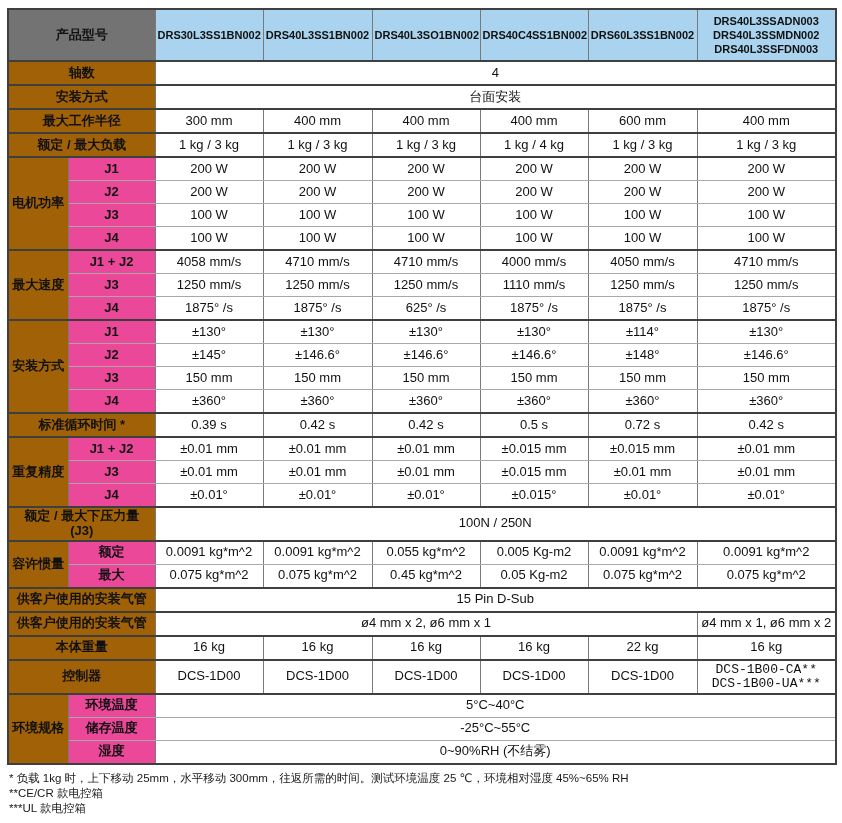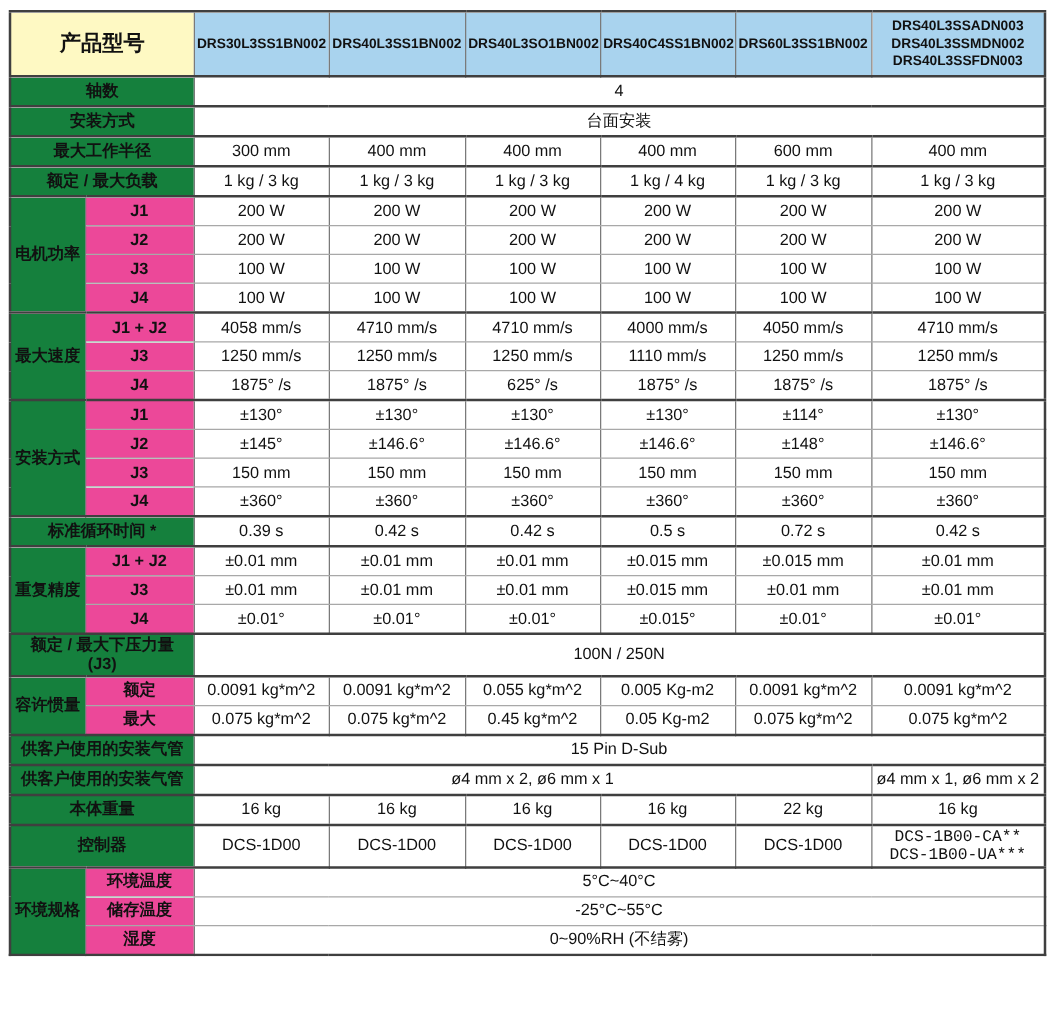--- a/index.html
+++ b/index.html
@@ -3,24 +3,24 @@
 <meta charset="utf-8">
 <style>
   html,body{margin:0;padding:0;background:#ffffff;width:842px;
     font-family:"Liberation Sans","DejaVu Sans",sans-serif;color:#111;}
   .wrap{padding:8px 7px 0 7px;width:828px;}
   table.spec{border-collapse:collapse;table-layout:fixed;width:828px;border:2px solid #3f3f3f;}
   .spec td{border:1px solid #a8a8a8;border-left:1px solid #7a7a7a;border-right:1px solid #7a7a7a;
     height:20px;padding:1px 2px;text-align:center;vertical-align:middle;
     font-size:13px;line-height:1.15;overflow:hidden;}
   tr.g td{border-top:2px solid #3f3f3f;}
-  .lab{background:#15803d;font-weight:bold;}
+  .lab{background:#a16207;font-weight:bold;}
   .sub{background:#ec4899;font-weight:bold;}
   tr.hdr td{background:#a9d3ee;font-weight:bold;height:48px;font-size:11px;white-space:nowrap;}
-  tr.hdr td.lab{background:#fef9c3;font-size:17px;}
+  tr.hdr td.lab{background:#737373;font-size:13px;}
   .mdl3 div{line-height:14px;font-weight:bold;}
   .two div{line-height:14px;font-family:Liberation Mono, monospace;}
   tr.ctrl td{height:30px;}
   .footnotes{padding:6px 2px 0 2px;font-size:11.5px;line-height:15px;color:#1a1a1a;}
 </style>
 </head>
 <body>
 
 <div class="wrap">
 <table class="spec">
@@ -285,13 +285,18 @@
   <td class="sub">储存温度</td>
   <td colspan="6">-25°C~55°C</td>
 </tr>
 <tr>
   <td class="sub">湿度</td>
   <td colspan="6">0~90%RH (不结雾)</td>
 </tr>
 </tbody>
 </table>
 
+<div class="footnotes">
+  <div>* 负载 1kg 时，上下移动 25mm，水平移动 300mm，往返所需的时间。测试环境温度 25 ℃，环境相对湿度 45%~65% RH</div>
+  <div>**CE/CR 款电控箱</div>
+  <div>***UL 款电控箱</div>
 </div>
+</div>
 
 </body></html>

